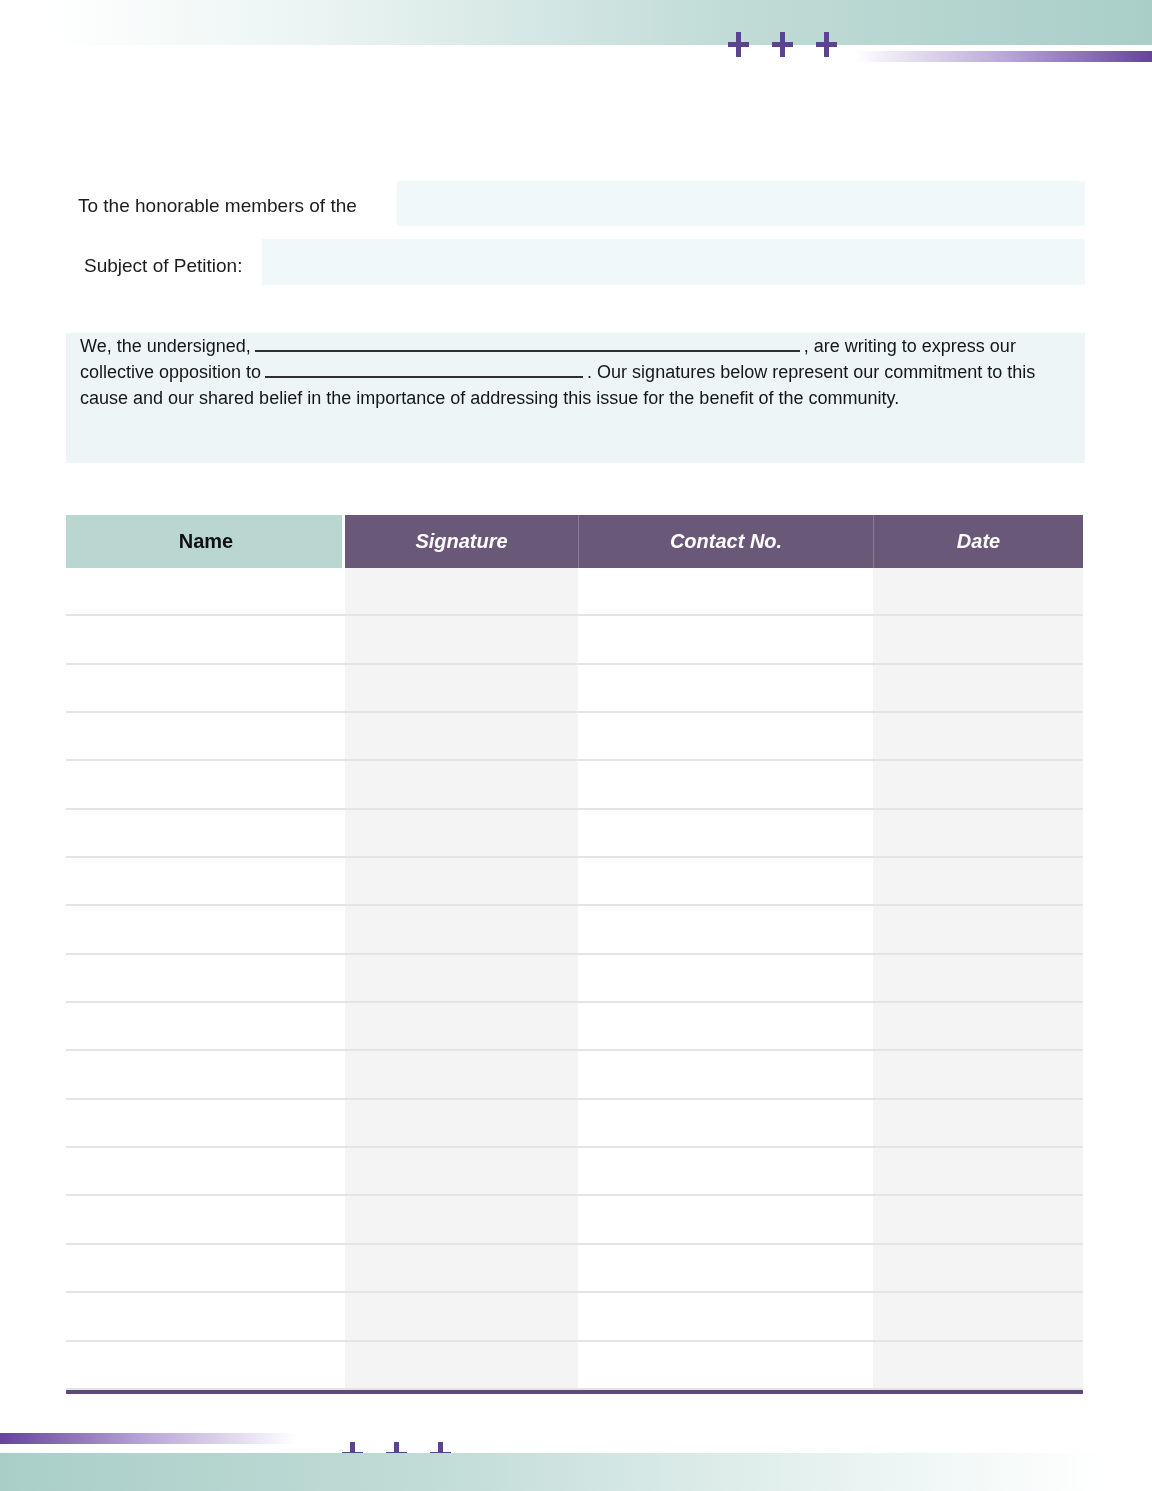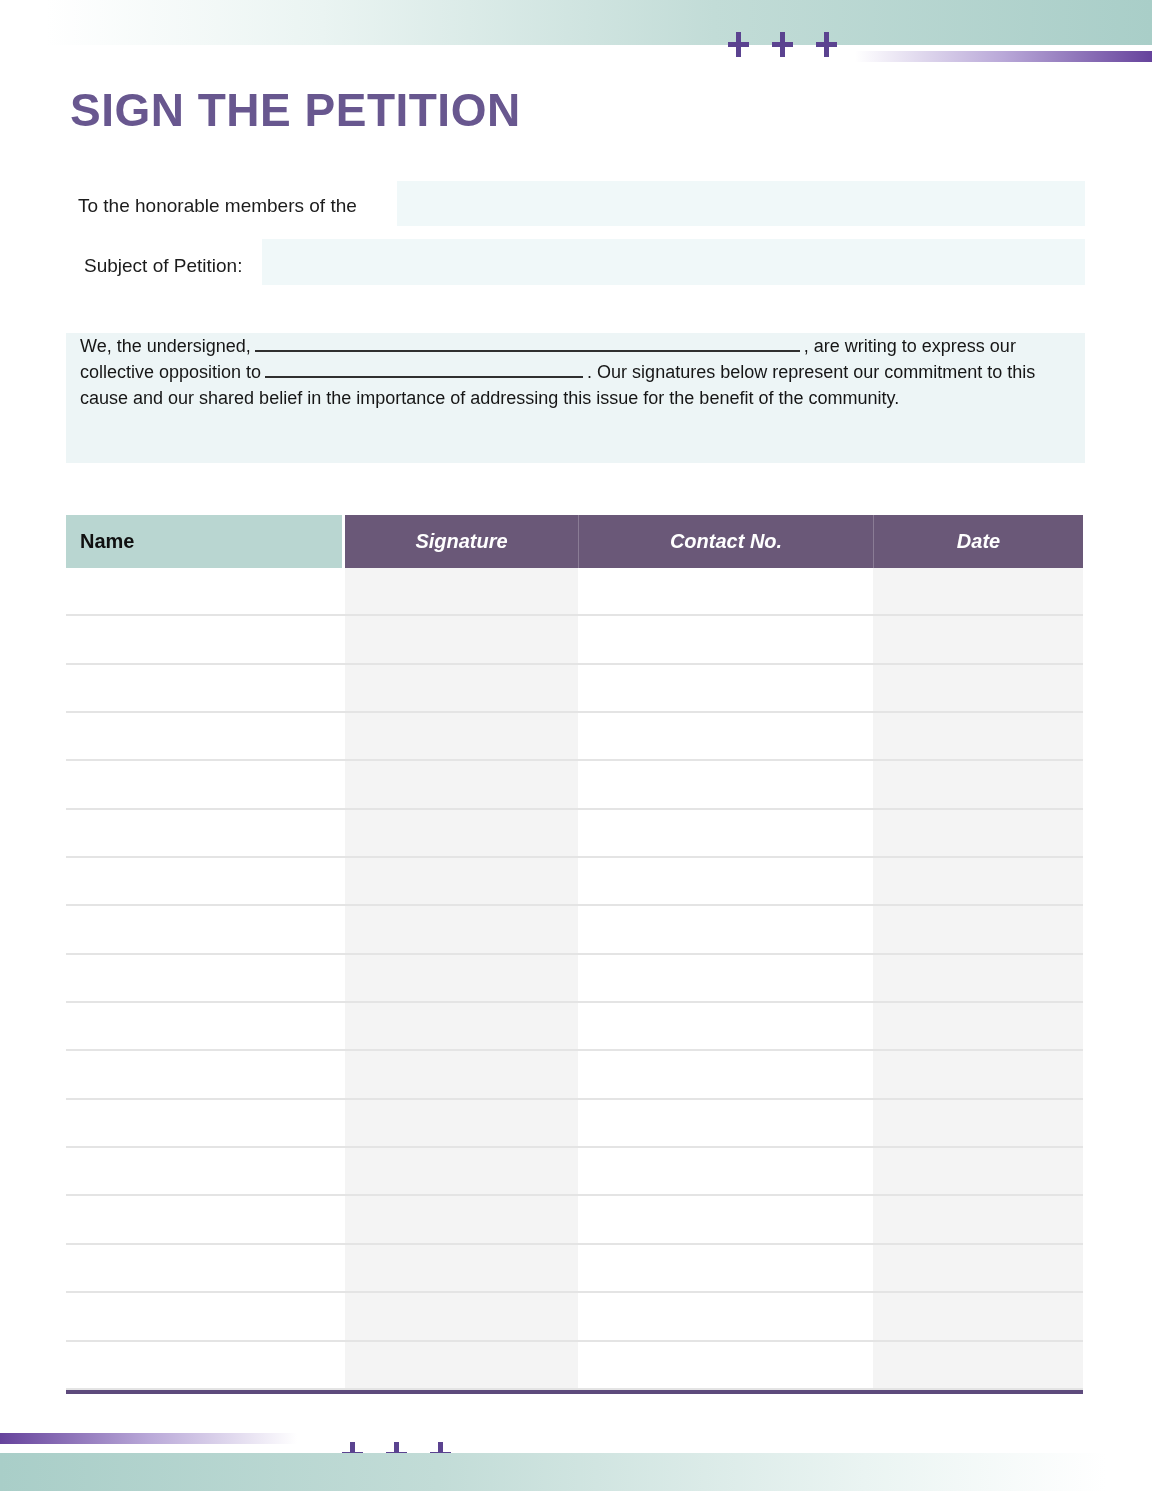--- a/index.html
+++ b/index.html
@@ -81,21 +81,21 @@
   
   .sig-table {
     position:absolute; left:66px; top:515px; width:1017px;
     border-collapse:separate; border-spacing:0;
     border-bottom:4px solid var(--table-bottom,#5d4a7c);
     table-layout:fixed;
   }
   .sig-table th { height:53px; font-size:20px; font-weight:bold; box-sizing:border-box; }
   .th-name {
     background:var(--header-teal,#b9d6d1); color:#101010;
-    text-align:left; padding-left:14px; border-right:3px solid #ffffff;
+    text-align:center; padding-left:5px; border-right:3px solid #ffffff;
   }
   .th-purple {
     background:var(--header-purple,#6a5878); color:#ffffff; text-align:center;font-style:italic;
   }
   .th-purple.sep { border-left:1px solid rgba(255,255,255,0.22); }
   .sig-table td {
     height:48.35px; box-sizing:border-box;
     border-bottom:2px solid var(--row-line,#e4e4e4);
     background:#ffffff;
   }
@@ -107,21 +107,20 @@
 <div class="page">
 
   <div class="top-band"></div>
   <div class="top-line"></div>
   <div class="plus-row top">
       <span class="plus"></span>
       <span class="plus"></span>
       <span class="plus"></span>
     </div>
 
-  <h1 class="title">SIGN THE PETITION</h1>
 
   <div class="field-label label1">To the honorable members of the</div>
   <div class="input-box box1"></div>
 
   <div class="field-label label2">Subject of Petition:</div>
   <div class="input-box box2"></div>
 
   <div class="statement">
     <span>We, the undersigned,</span><span class="blank blank1"></span><span>, are writing to express our collective opposition to</span><span class="blank blank2"></span><span>. Our signatures below represent our commitment to this cause and our shared belief in the importance of addressing this issue for the benefit of the community.</span>
   </div>

